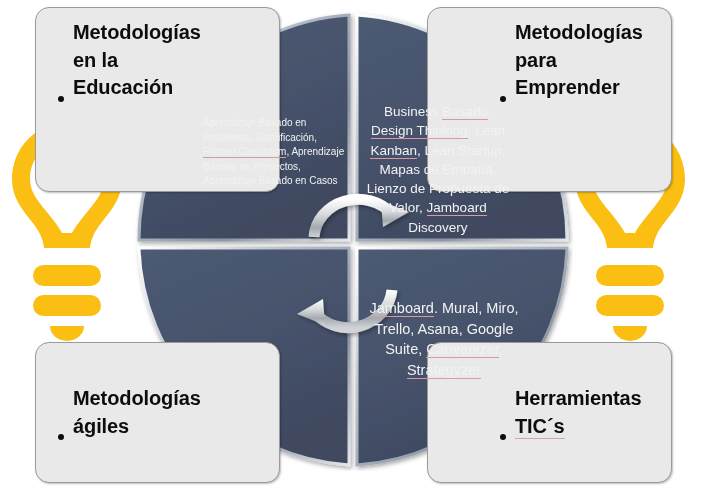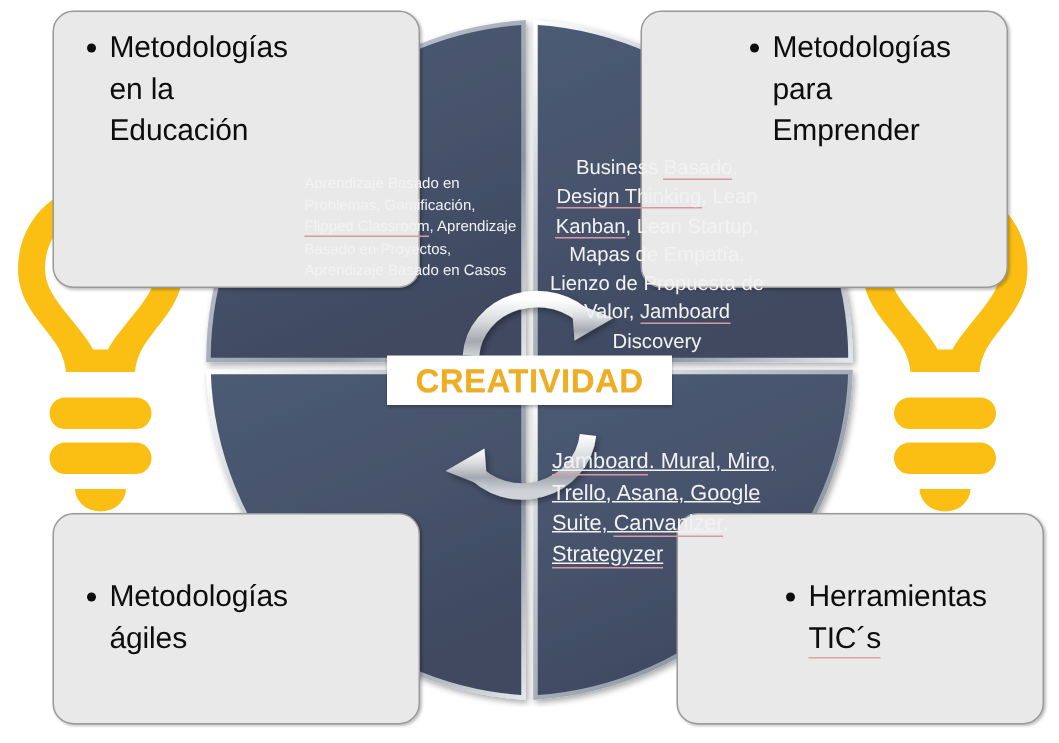--- a/index.html
+++ b/index.html
@@ -23,35 +23,35 @@
     position: absolute;
     background: #e9e9e9;
     border: 1px solid #9a9a9a;
     border-radius: 14px;
     box-shadow: 1px 1px 2px rgba(0,0,0,.25);
     box-sizing: border-box;
   }
   .card-tl { left: 35px;  top: 7px;   width: 245px; height: 185px; }
   .card-tr { left: 427px; top: 7px;   width: 245px; height: 185px; }
   .card-bl { left: 35px;  top: 342px; width: 245px; height: 141px; }
-  .card-br { left: 427px; top: 342px; width: 245px; height: 141px; margin-left: 24px; }
+  .card-br { left: 427px; top: 342px; width: 245px; height: 141px; }
 
   .card-text {
     position: absolute;
     font-size: 20px;
     line-height: 1.38;
     color: #0d0d0d;
     letter-spacing: -0.1px;
   }
   .card-tl .card-text { left: 22px; top: 11px;  width: 215px; }
   .card-tr .card-text { left: 72px; top: 11px;  width: 170px; }
   .card-bl .card-text { left: 22px; top: 42px;  width: 215px; }
   .card-br .card-text { left: 72px; top: 42px;  width: 172px; }
 
-  .bullet-row { display: flex; align-items: flex-start; }
+  .bullet-row { display: flex; align-items: flex-end; font-weight: bold; }
   .bullet-dot {
     flex: 0 0 auto;
     width: 6px; height: 6px;
     border-radius: 50%;
     background: #0d0d0d;
     margin-top: 10px;
     margin-right: 9px;
   }
   .bullet-label { white-space: pre-line; }
   .tic-underline {
@@ -117,22 +117,21 @@
     text-align: center;
   }
   .quad-bl {
     left: 196px; top: 303px; width: 155px;
     font-size: 15.5px; line-height: 1.42;
     text-align: center;
   }
   .quad-br {
     left: 368px; top: 298px; width: 152px;
     font-size: 14.5px; line-height: 1.42;
-    text-align: left;
-    text-decoration: underline;
+    text-align: center;
   }
   .spell { border-bottom: 1.3px solid #d79aa4; }
 </style>
 </head>
 <body>
 
 <div id="canvas">
 
   <div class="pie-wrap">
     <svg width="440" height="462" viewBox="0 0 440 462">
@@ -178,23 +177,20 @@
     </svg>
   </div>
 
   <div class="quad-text quad-tl">Aprendizaje Basado en Problemas, Gamificación, <span class="spell">Flipped Classroom</span>, Aprendizaje Basado en Proyectos, Aprendizaje Basado en Casos</div>
 
   <div class="quad-text quad-tr">Business <span class="spell">Basado</span>, <span class="spell">Design Thinking</span>, Lean <span class="spell">Kanban</span>, Lean Startup, Mapas de Empatía, Lienzo de Propuesta de Valor, <span class="spell">Jamboard</span> Discovery</div>
 
 
   <div class="quad-text quad-br"><span class="spell">Jamboard</span>. Mural, Miro, Trello, Asana, Google Suite, <span class="spell">Canvanizer</span>, <span class="spell">Strategyzer</span></div>
 
-  <div class="center-band">
-    <span class="center-band-text">CREATIVIDAD</span>
-  </div>
 
   <div class="bulb bulb-left">
     <svg width="130" height="230" viewBox="0 0 130 230">
       <path d="M 65 8
                C 33 8 10 34 10 64
                C 10 82 19 93 30 107
                C 38 117 41 124 42 133
                L 88 133
                C 89 124 92 117 100 107
                C 111 93 120 82 120 64

